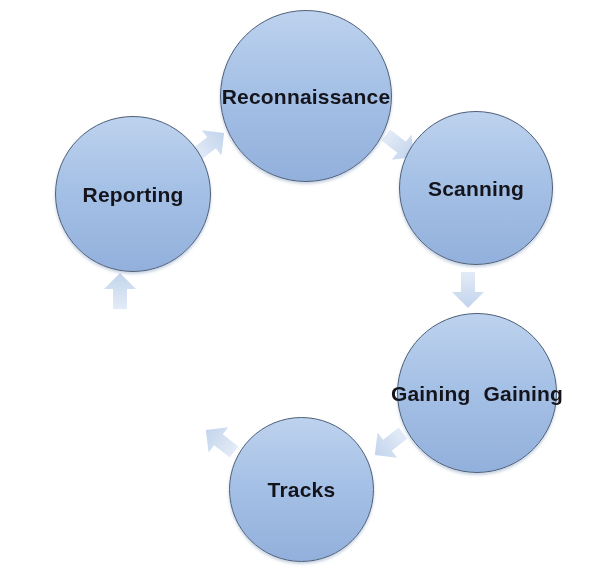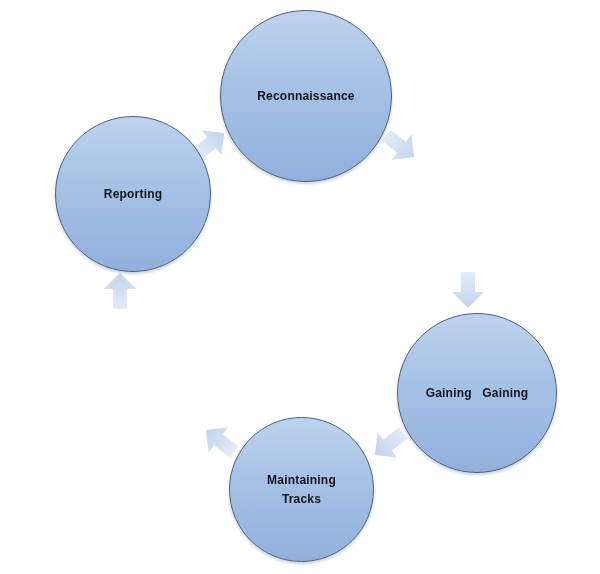--- a/index.html
+++ b/index.html
@@ -21,21 +21,21 @@
     background: linear-gradient(180deg, #bdd2ee 0%, #a6c1e6 45%, #92b0dc 100%);
     border: 1px solid #4e5f78;
     box-shadow: 0 2px 3px rgba(110, 140, 180, 0.40);
     display: flex;
     flex-direction: column;
     align-items: center;
     justify-content: center;
     box-sizing: border-box;
   }
   .label {
-    font-size: 12px;
+    font-size: 21px;
     font-weight: 700;
     color: #14141c;
     text-align: center;
     line-height: 19px;
     letter-spacing: 0.2px;
     word-spacing: 7px;
     white-space: nowrap;
   }
   .label:empty { display: none; }
 
@@ -91,28 +91,31 @@
   </svg>
   <svg class="arrow arrow-6" viewBox="0 0 36 32">
     <path d="M0,9 L20,9 L20,0 L36,16 L20,32 L20,23 L0,23 Z" fill="url(#arrowGrad)"></path>
   </svg>
 
   <div class="node node-reconnaissance">
     <div class="label">Reconnaissance</div>
 
   </div>
 
+  <div class="node node-scanning">
+    <div class="label">Scanning</div>
+
+  </div>
 
   <div class="node node-gaining-access">
     <div class="label">Gaining Gaining</div>
 
   </div>
 
   <div class="node node-maintaining">
-    <div class="label">Maintaining</div>
     <div class="label">Tracks</div>
   </div>
 
 
   <div class="node node-reporting">
     <div class="label">Reporting</div>
 
   </div>
 
 </div>

